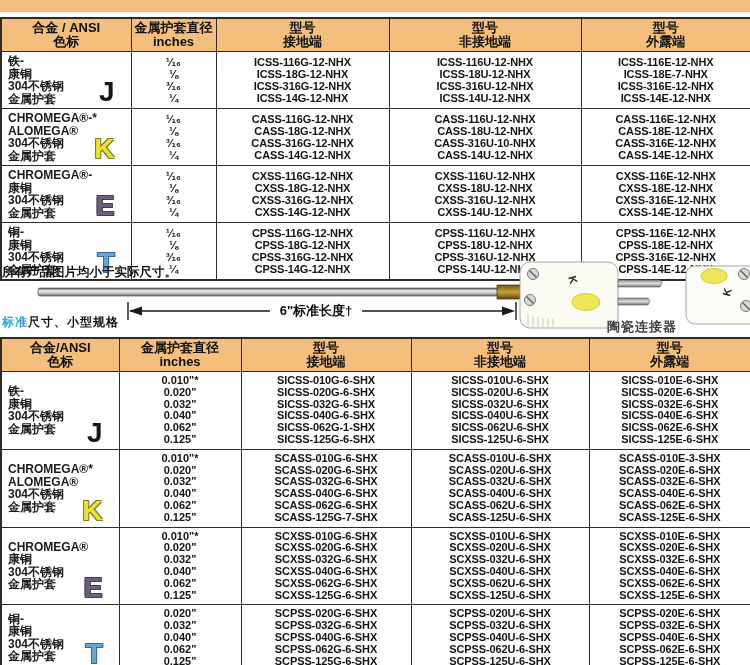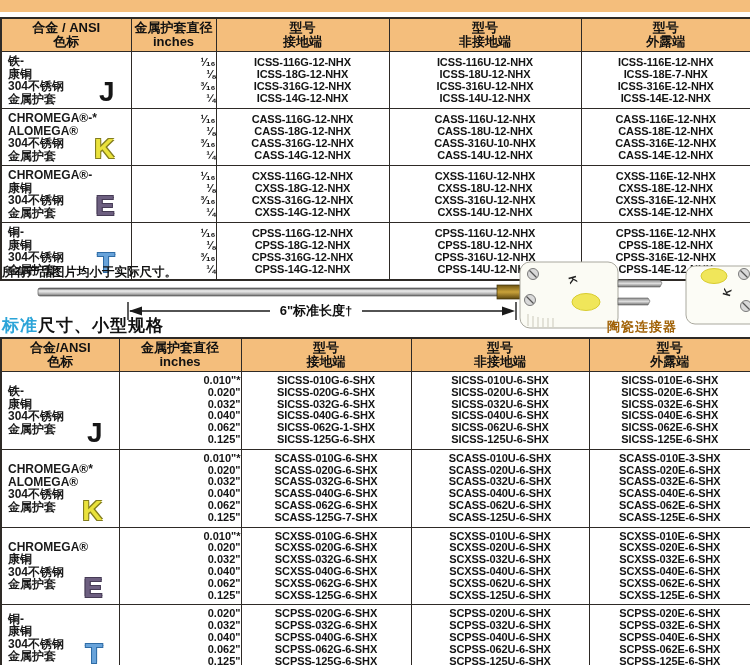--- a/index.html
+++ b/index.html
@@ -10,33 +10,33 @@
         border:2px solid var(--border);}
   #t1{top:17px;} #t2{top:337px;}
   .catalog th{background:var(--orange);border:1px solid var(--border);font-weight:bold;
         font-size:13px;line-height:14px;white-space:pre-line;padding:2px 0;color:#111;}
   .catalog td{border:1px solid var(--border);vertical-align:middle;padding:3px 0;position:relative;}
   .alloy-cell{padding-left:6px !important;}
   .alloy-line{font-size:12px;font-weight:bold;line-height:12.5px;color:#1a1a1a;text-align:left;}
   #t1 .pn,#t1 .dia{line-height:12px;}
   #t2 .pn,#t2 .dia{line-height:11.8px;}
   .pn{font-size:11px;font-weight:bold;text-align:center;color:#141414;letter-spacing:-0.1px;}
-  .dia{font-size:11px;font-weight:bold;text-align:right;color:#141414;}
+  .dia{font-size:11px;font-weight:bold;text-align:center;color:#141414;}
   .letter{position:absolute;right:16px;bottom:2px;font-size:28px;font-weight:bold;line-height:28px;}
   .letter-j{color:var(--jc);}
   .letter-k{color:var(--kf);text-shadow:-1px -1px 0 var(--ko),1px -1px 0 var(--ko),-1px 1px 0 var(--ko),1px 1px 0 var(--ko);}
   .letter-e{color:var(--ef);text-shadow:-1px -1px 0 var(--eo),1px -1px 0 var(--eo),-1px 1px 0 var(--eo),1px 1px 0 var(--eo);}
   .letter-t{color:var(--tf);text-shadow:-1px -1px 0 var(--to),1px -1px 0 var(--to),-1px 1px 0 var(--to),1px 1px 0 var(--to);}
   #t1 col.c1{width:130px}#t1 col.c2{width:85px}#t1 col.c3{width:173px}#t1 col.c4{width:192px}#t1 col.c5{width:170px}
   #t2 col.c1{width:118px}#t2 col.c2{width:122px}#t2 col.c3{width:170px}#t2 col.c4{width:178px}#t2 col.c5{width:162px}
   .note{position:absolute;top:264px;left:2px;font-size:12.5px;font-weight:bold;color:#111;text-align:right;}
   .illu{position:absolute;top:256px;left:0;width:750px;height:80px;}
-  .heading{position:absolute;top:314px;left:2px;font-size:17px;font-weight:bold;color:#111;letter-spacing:1px;}
+  .heading{position:absolute;top:314px;left:2px;font-size:12px;font-weight:bold;color:#111;letter-spacing:1px;}
   .heading .accent{color:var(--blue);}
-  .connlabel{position:absolute;top:318px;left:607px;font-size:13px;font-weight:bold;color:#a16207;letter-spacing:1px;}
+  .connlabel{position:absolute;top:318px;left:607px;font-size:13px;font-weight:bold;color:#404040;letter-spacing:1px;}
 </style>
 </head>
 <body>
 
 <div class="page" style="--orange: #F4BE7C; --border: #2E2A26; --blue: #2BA4D8; --jc: #161616; --kf: #EAE23C; --ko: #837D1E; --ef: #6D5F80; --eo: #463B55; --tf: #68A3DA; --to: #2F6CA6;">
 
   <div class="topstrip"></div>
 
   <table class="catalog" id="t1">
     <colgroup>

